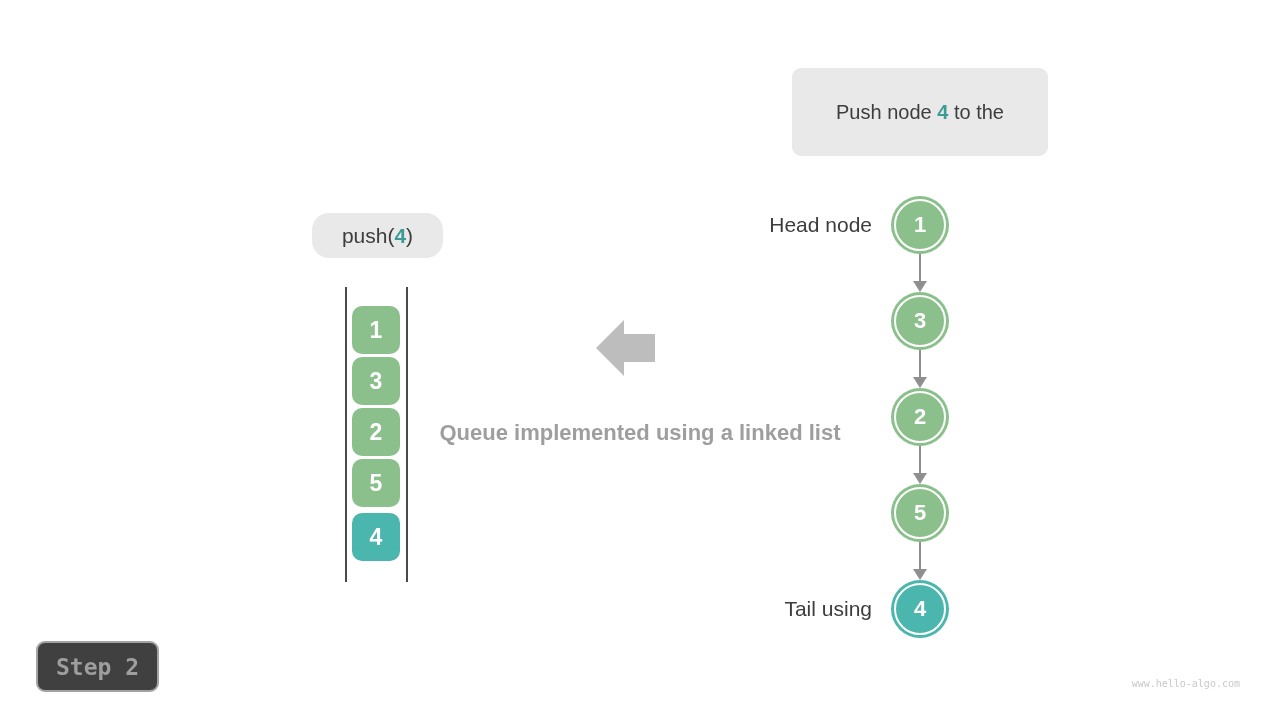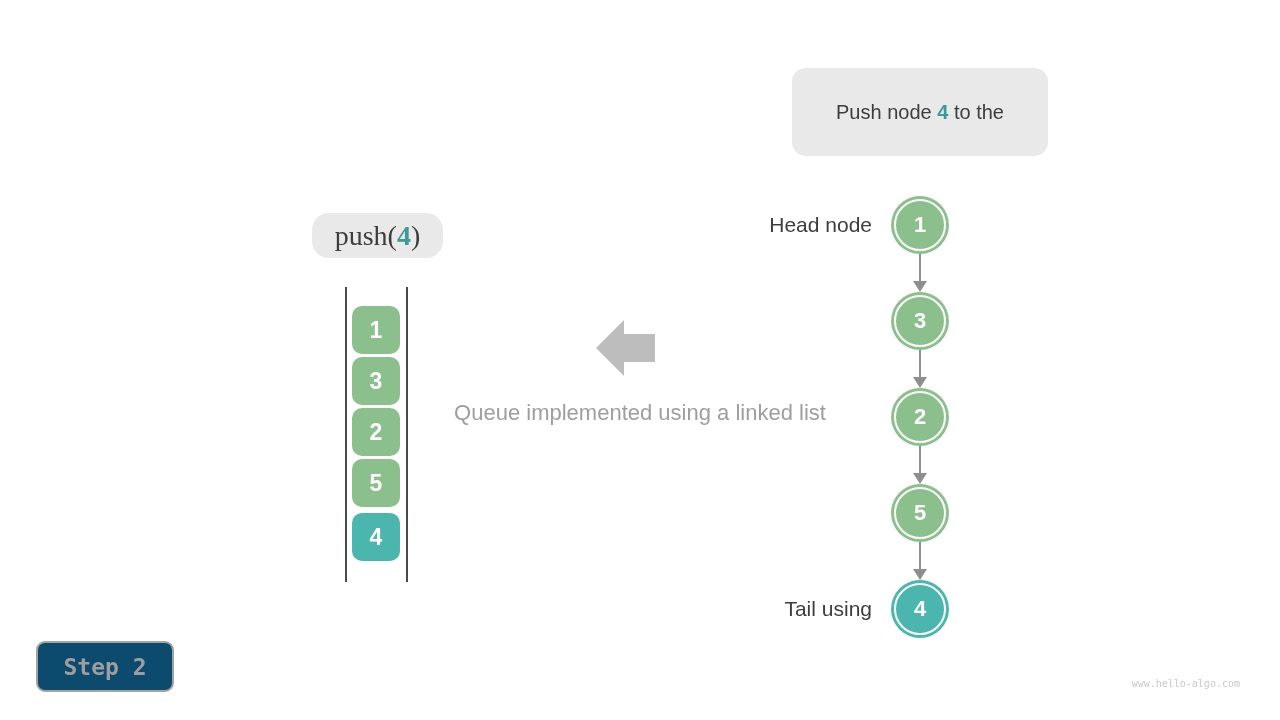--- a/index.html
+++ b/index.html
@@ -3,52 +3,52 @@
 <meta charset="utf-8">
 <style>
   html,body{margin:0;padding:0;background:#fff;}
   .canvas{
     position:relative;width:1280px;height:720px;background:#ffffff;
     overflow:hidden;font-family:"Liberation Sans", sans-serif;
   }
   
   .callout{
     position:absolute;left:792px;top:68px;width:256px;height:88px;
-    background:var(--box-bg,#E9E9E9);border-radius:14px;
+    background:var(--box-bg,#E9E9E9);border-radius:9px;
     display:flex;flex-direction:column;align-items:center;justify-content:center;
     font-size:20px;line-height:29px;color:var(--dark-text,#3D3D3D);
   }
   .accent{color:var(--teal-text,#3A9C94);font-weight:bold;}
   
   .push-pill{
     position:absolute;left:312px;top:213px;width:131px;height:45px;
     background:var(--box-bg,#E9E9E9);border-radius:17px;
     display:flex;align-items:center;justify-content:center;
-    font-family:Liberation Serif, serif;font-size:28px;
+    font-family:Liberation Sans, sans-serif;font-size:21px;
     color:var(--dark-text,#3D3D3D);
   }
   
   .rail{position:absolute;width:2px;top:287px;height:295px;background:var(--line-dark,#4A4A4A);}
   .rail.left{left:345px;}
   .rail.right{left:406px;}
   .stack-items{
     position:absolute;left:352px;top:306px;width:48px;
     display:flex;flex-direction:column;gap:3px;
   }
   .stack-item{
     width:48px;height:48px;border-radius:10px;background:var(--green,#8BC08D);
     color:#fff;font-weight:bold;font-size:23px;
     display:flex;align-items:center;justify-content:center;
   }
   .stack-item.highlight{background:var(--teal,#4AB6AD);margin-top:3px;}
   
   .big-arrow{position:absolute;left:596px;top:320px;}
   .caption{
-    position:absolute;left:340px;top:400px;width:600px;text-align:center;
-    font-size:22px;color:var(--gray-text,#9E9E9E);
+    position:absolute;left:340px;top:420px;width:600px;text-align:center;
+    font-size:22px;color:var(--gray-text,#9E9E9E);font-weight:bold;
   }
   
   .linked-list{
     position:absolute;left:891px;top:196px;width:58px;
     display:flex;flex-direction:column;align-items:center;
   }
   .node{
     position:relative;width:58px;height:58px;border-radius:50%;
     background:var(--green,#8BC08D);flex:0 0 auto;
     display:flex;align-items:center;justify-content:center;
@@ -68,22 +68,22 @@
     border-top:11px solid var(--arrow-gray,#8F8F8F);
   }
   .side-label{
     position:absolute;right:408px;width:220px;text-align:right;
     font-size:21px;font-weight:normal;color:var(--dark-text,#3D3D3D);
   }
   .head-label{top:213px;}
   .tail-label{top:597px;}
   
   .step-badge{
-    position:absolute;left:36px;top:641px;width:138px;height:51px;
-    background:#0c4a6e;border:2px solid var(--step-border,#A3A3A3);border-radius:9px;
+    position:absolute;left:36px;top:641px;width:123px;height:51px;
+    background:#404040;border:2px solid var(--step-border,#A3A3A3);border-radius:9px;
     box-sizing:border-box;display:flex;align-items:center;justify-content:center;
     font-family:"DejaVu Sans Mono", monospace;font-weight:bold;font-size:23px;
     color:var(--step-gray,#9E9E9E);
   }
   
   .watermark{
     position:absolute;right:40px;top:678px;
     font-family:"DejaVu Sans Mono", monospace;font-size:10px;
     color:var(--watermark,#C9C9C9);
   }

